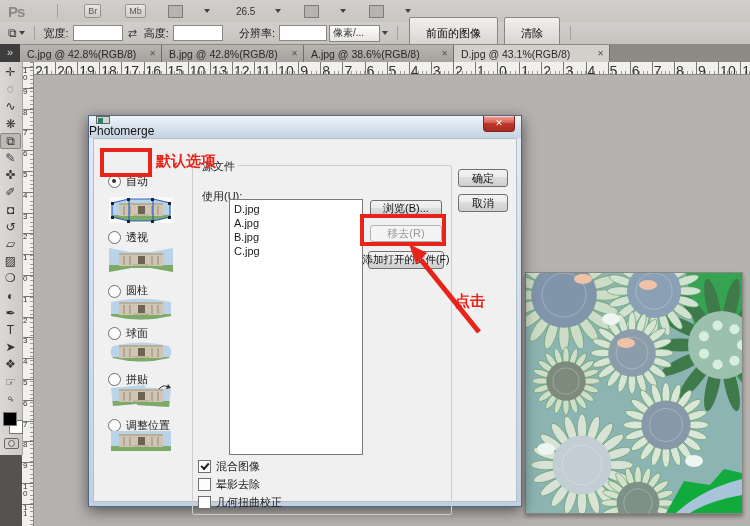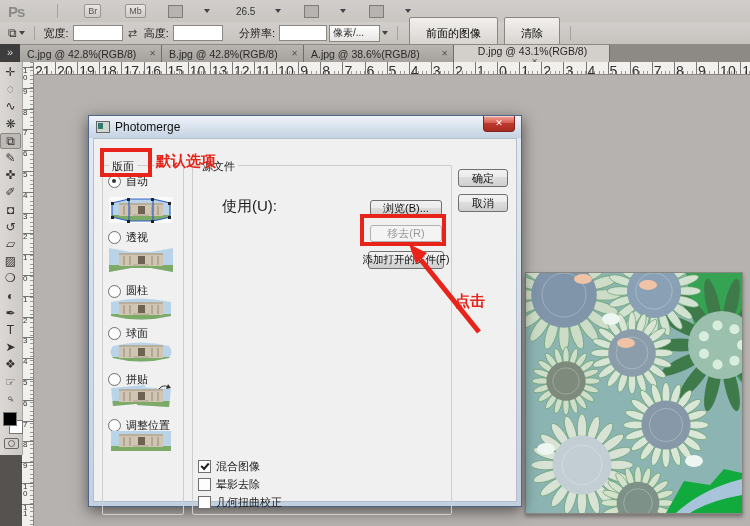--- a/index.html
+++ b/index.html
@@ -70,21 +70,21 @@
 
   
   #artwork{left:525px;top:272px;width:216px;height:240px;border:1px solid #8a8681;
            box-shadow:0 3px 4px rgba(0,0,0,.35);}
   #artwork svg{display:block;}
 
   
   #dialog{left:88px;top:115px;width:432px;height:390px;background:linear-gradient(#e3ebf4,#c3d0df);
           border:1px solid #4f688a;box-shadow:0 4px 14px rgba(0,0,0,.55);}
   #dlg-titlebar{left:0;top:0;width:100%;height:22px;background:linear-gradient(#f0f4f9,#d4dfeb 60%,#c7d3e2);
-                display:flex;align-items:center;}
+                display:flex;align-items:flex-start;flex-direction:column;}
   #dlg-icon{width:12px;height:10px;margin:0 5px 0 7px;background:#cfd8cf;border:1px solid #666;position:relative;}
   #dlg-icon::after{content:"";position:absolute;left:1px;top:1px;width:5px;height:6px;background:#2e7d6e;}
   #dlg-title{font-size:12px;color:#111;}
   #dlg-close{position:absolute;right:6px;top:0;width:30px;height:15px;border:1px solid #7e241b;border-top:none;
              border-radius:0 0 4px 4px;background:linear-gradient(#f0a49b,#d95c50 45%,#c03a2e 46%,#a82a1f);
              color:#fff;font-size:9px;text-align:center;line-height:14px;font-weight:bold;
              box-shadow:inset 0 1px 0 rgba(255,255,255,.5);}
   #dlg-client{left:4px;top:22px;right:4px;bottom:4px;background:#f0f0f0;border:1px solid #b4bfcc;}
 
   .groupbox{position:absolute;border:1px solid #cdcdcd;border-radius:2px;}
@@ -203,21 +203,21 @@
         <span class="tab-close">✕</span>
       </div>
       <div class="doc-tab" style="width: 142px;">
         <span>B.jpg @ 42.8%(RGB/8)</span>
         <span class="tab-close">✕</span>
       </div>
       <div class="doc-tab" style="width: 150px;">
         <span>A.jpg @ 38.6%(RGB/8)</span>
         <span class="tab-close">✕</span>
       </div>
-      <div class="doc-tab active" style="width: 156px; flex-direction: column;">
+      <div class="doc-tab active" style="width: 156px;">
         <span>D.jpg @ 43.1%(RGB/8)</span>
         <span class="tab-close">✕</span>
       </div>
     </div>
 
   <div id="ruler-corner" class="abs"></div>
   <div id="hruler" class="abs">
       <div class="ticks"></div>
       <div class="hmaj" style="left: 0px;"></div>
       <div class="hnum" style="left: 2px;">21</div>
@@ -596,23 +596,20 @@
     </div>
 
   <div id="dialog" class="abs">
     <div id="dlg-titlebar" class="abs">
       <span id="dlg-icon"></span>
       <span id="dlg-title">Photomerge</span>
     </div>
     <div id="dlg-close">✕</div>
     <div id="dlg-client" class="abs">
 
-      <div class="groupbox" style="left:8px;top:26px;width:80px;height:348px;">
-        <span class="group-label">版面</span>
-      </div>
       <div id="layout-options">
           <div class="radio-row" style="left: 14px; top: 35px;">
             <span class="radio on"></span>
             <span class="radio-label">自动</span>
           </div>
           <div class="thumb" style="left: 15px; top: 58px;"><svg viewBox="0 0 64 26" width="64" height="26">
               <rect width="64" height="26" fill="#fafafa"></rect>
               <use href="#pano" clip-path="url(#cp0)"></use>
               <path d="M3,6 L20,2 L44,2 L61,6 L61,20 L44,24 L20,24 L3,20 Z M20,2 L20,24 M44,2 L44,24" stroke="#2e62c8" stroke-width="1.2" fill="none"></path>
               <rect x="2" y="5" width="3" height="3" fill="#222"></rect>
@@ -660,22 +657,28 @@
           </div>
           <div class="thumb" style="left: 15px; top: 289px;"><svg viewBox="0 0 64 26" width="64" height="26">
               <use href="#pano" clip-path="url(#cp5)"></use>
             </svg></div>
         </div>
 
       <div class="groupbox" style="left:98px;top:26px;width:258px;height:348px;">
         <span class="group-label">源文件</span>
       </div>
 
-      <span style="position:absolute;left:108px;top:58px;font-size:15px;margin-left:20px;">使用(U):</span>
-
+      <span style="position:absolute;left:108px;top:50px;font-size:11px;">使用(U):</span>
+
+      <div id="file-list" style="left:135px;top:60px;width:128px;height:252px;">
+          <div class="file-item">D.jpg</div>
+          <div class="file-item">A.jpg</div>
+          <div class="file-item">B.jpg</div>
+          <div class="file-item">C.jpg</div>
+        </div>
 
       <button class="win-btn" style="left:276px;top:61px;width:72px;height:17px;">浏览(B)...</button>
       <button class="win-btn disabled" style="left:276px;top:86px;width:72px;height:17px;">移去(R)</button>
       <button class="win-btn" style="left:274px;top:112px;width:76px;height:18px;font-size:10.5px;">添加打开的文件(F)</button>
 
       <div id="dlg-checkboxes">
           <div class="check-row" style="left: 104px; top: 320px;">
             <span class="checkbox on"></span>
             <span class="check-label">混合图像</span>
           </div>

